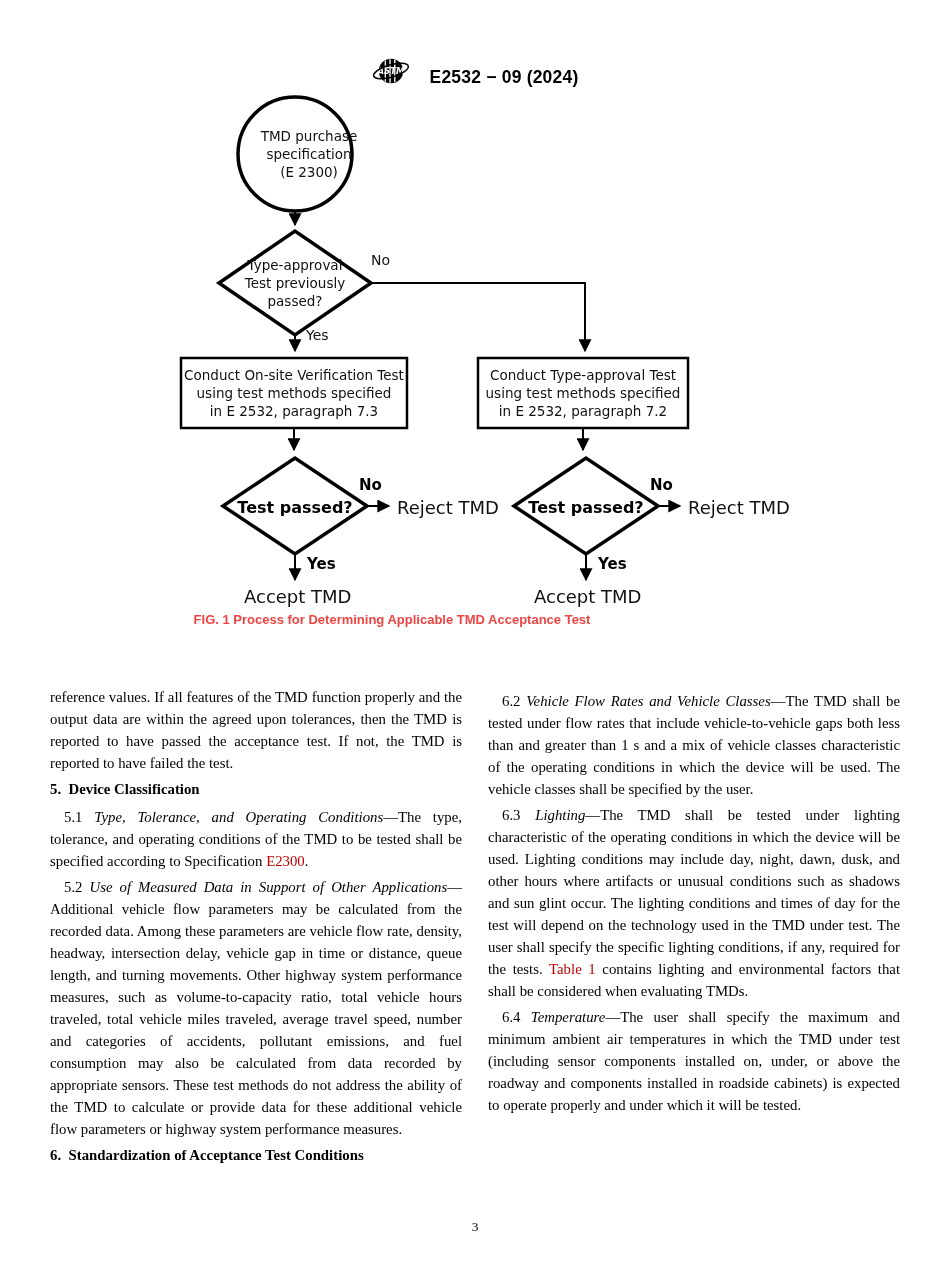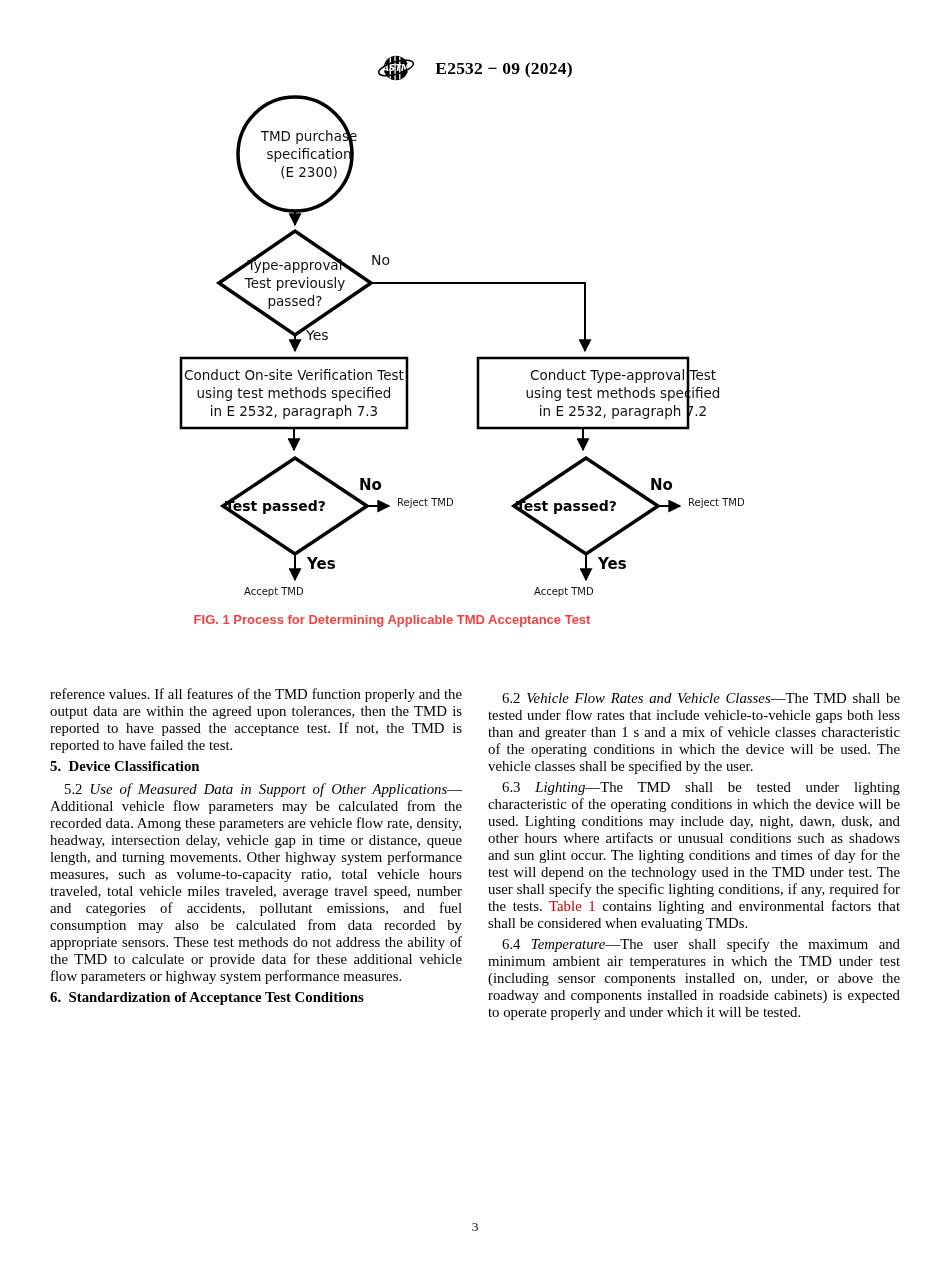--- a/index.html
+++ b/index.html
@@ -2,45 +2,45 @@
 <html><head>
 <meta charset="utf-8">
 <style>
   * { margin:0; padding:0; box-sizing:border-box; }
   html,body { background:#ffffff; }
   body { width:950px; height:1272px; position:relative; overflow:hidden;
          font-family:"Liberation Serif", serif; color:#000; }
 
   
   .header { position:absolute; top:48px; left:0; width:950px; height:40px;
-            display:flex; justify-content:center; align-items:center; gap:20px; }
-  .doc-code { font-family:Liberation Serif, serif; font-weight:bold;
+            display:flex; justify-content:center; align-items:flex-end; gap:20px; }
+  .doc-code { font-family:Liberation Sans, sans-serif; font-weight:bold;
               font-size:17.5px; letter-spacing:.2px; }
 
   
   .fig-svg { position:absolute; left:0; top:0; width:950px; height:660px; }
   .node-text { position:absolute; font-family:"DejaVu Sans", sans-serif;
                font-size:13.5px; line-height:18px; text-align:center; color:#111; }
   .node-text div { white-space:nowrap; }
   .flabel { position:absolute; font-family:"DejaVu Sans", sans-serif;
             font-size:14px; color:#111; white-space:nowrap; }
   .flabel.bold { font-weight:bold; font-size:15px; color:#000; }
   .decision-bold { position:absolute; font-family:"DejaVu Sans", sans-serif;
-                   font-weight:bold; font-size:14px; text-align:left;
+                   font-weight:bold; font-size:16px; text-align:center;
                    color:#000; white-space:nowrap; }
   .terminal { position:absolute; font-family:"DejaVu Sans", sans-serif;
-              font-size:10px; text-align:left; color:#111; white-space:nowrap; }
+              font-size:18px; text-align:center; color:#111; white-space:nowrap; }
   .caption { position:absolute; top:612px; left:0; width:784px; text-align:center;
              font-family:"Liberation Sans", sans-serif; font-weight:bold;
              font-size:13px; color:#ef4444; }
 
   
   .columns { position:absolute; top:686px; left:50px; width:850px;
              display:flex; gap:26px; }
-  .col { width:412px; font-size:14.8px; line-height:17px; text-align:justify; }
+  .col { width:412px; font-size:14.8px; line-height:22px; text-align:justify; }
   .col p { text-indent:14px; margin:4px 0 0 0; }
   .col p.first { margin-top:0; }
   .col p.noindent { text-indent:0; }
   .col h3 { font-size:14.8px; font-weight:bold; margin:4px 0 6px 0; text-align:left; }
   .lead { font-style:italic; }
   .ref { color:#c00000; text-decoration:none; cursor:pointer; }
 
   
   .pagenum { position:absolute; top:1219px; left:0; width:950px;
              text-align:center; font-size:13.5px; }
@@ -95,21 +95,21 @@
 <div class="node-text" style="left:215px; top:256px; width:160px;">
   <div>Type-approval</div>
   <div>Test previously</div>
   <div>passed?</div>
 </div>
 <div class="node-text" style="left:181px; top:366px; width:226px;">
   <div>Conduct On-site Verification Test</div>
   <div>using test methods specified</div>
   <div>in E 2532, paragraph 7.3</div>
 </div>
-<div class="node-text" style="left:478px; top:366px; width:210px;margin-left:40px;">
+<div class="node-text" style="left:478px; top:366px; width:210px;">
   <div>Conduct Type-approval Test</div>
   <div>using test methods specified</div>
   <div>in E 2532, paragraph 7.2</div>
 </div>
 <div class="decision-bold" style="left:225px; top:498px; width:140px;">Test passed?</div>
 <div class="decision-bold" style="left:516px; top:498px; width:140px;">Test passed?</div>
 
 <div class="flabel" style="left:371px; top:252px;">No</div>
 <div class="flabel" style="left:306px; top:327px;">Yes</div>
 <div class="flabel bold" style="left:359px; top:476px;">No</div>
@@ -122,20 +122,21 @@
 <div class="terminal" style="left:244px; top:586px; width:104px;">Accept TMD</div>
 <div class="terminal" style="left:534px; top:586px; width:104px;">Accept TMD</div>
 
 <div class="caption">FIG. 1 Process for Determining Applicable TMD Acceptance Test</div>
 
 <div class="columns">
 
   <div class="col">
     <p class="first noindent">reference values. If all features of the TMD function properly and the output data are within the agreed upon tolerances, then the TMD is reported to have passed the acceptance test. If not, the TMD is reported to have failed the test.</p>
     <h3>5.&nbsp; Device Classification</h3>
+    <p><span>5.1 </span><span class="lead">Type, Tolerance, and Operating Conditions</span><span>—The type, tolerance, and operating conditions of the TMD to be tested shall be specified according to Specification </span><a class="ref">E2300</a><span>.</span></p>
     <p><span>5.2 </span><span class="lead">Use of Measured Data in Support of Other Applications</span><span>—Additional vehicle flow parameters may be calculated from the recorded data. Among these parameters are vehicle flow rate, density, headway, intersection delay, vehicle gap in time or distance, queue length, and turning movements. Other highway system performance measures, such as volume-to-capacity ratio, total vehicle hours traveled, total vehicle miles traveled, average travel speed, number and categories of accidents, pollutant emissions, and fuel consumption may also be calculated from data recorded by appropriate sensors. These test methods do not address the ability of the TMD to calculate or provide data for these additional vehicle flow parameters or highway system performance measures.</span></p>
     <h3>6.&nbsp; Standardization of Acceptance Test Conditions</h3>
   </div>
 
   <div class="col">
     <p><span>6.2 </span><span class="lead">Vehicle Flow Rates and Vehicle Classes</span><span>—The TMD shall be tested under flow rates that include vehicle-to-vehicle gaps both less than and greater than 1 s and a mix of vehicle classes characteristic of the operating conditions in which the device will be used. The vehicle classes shall be specified by the user.</span></p>
     <p><span>6.3 </span><span class="lead">Lighting</span><span>—The TMD shall be tested under lighting characteristic of the operating conditions in which the device will be used. Lighting conditions may include day, night, dawn, dusk, and other hours where artifacts or unusual conditions such as shadows and sun glint occur. The lighting conditions and times of day for the test will depend on the technology used in the TMD under test. The user shall specify the specific lighting conditions, if any, required for the tests. </span><a class="ref">Table 1</a><span> contains lighting and environmental factors that shall be considered when evaluating TMDs.</span></p>
     <p><span>6.4 </span><span class="lead">Temperature</span><span>—The user shall specify the maximum and minimum ambient air temperatures in which the TMD under test (including sensor components installed on, under, or above the roadway and components installed in roadside cabinets) is expected to operate properly and under which it will be tested.</span></p>
   </div>
 

